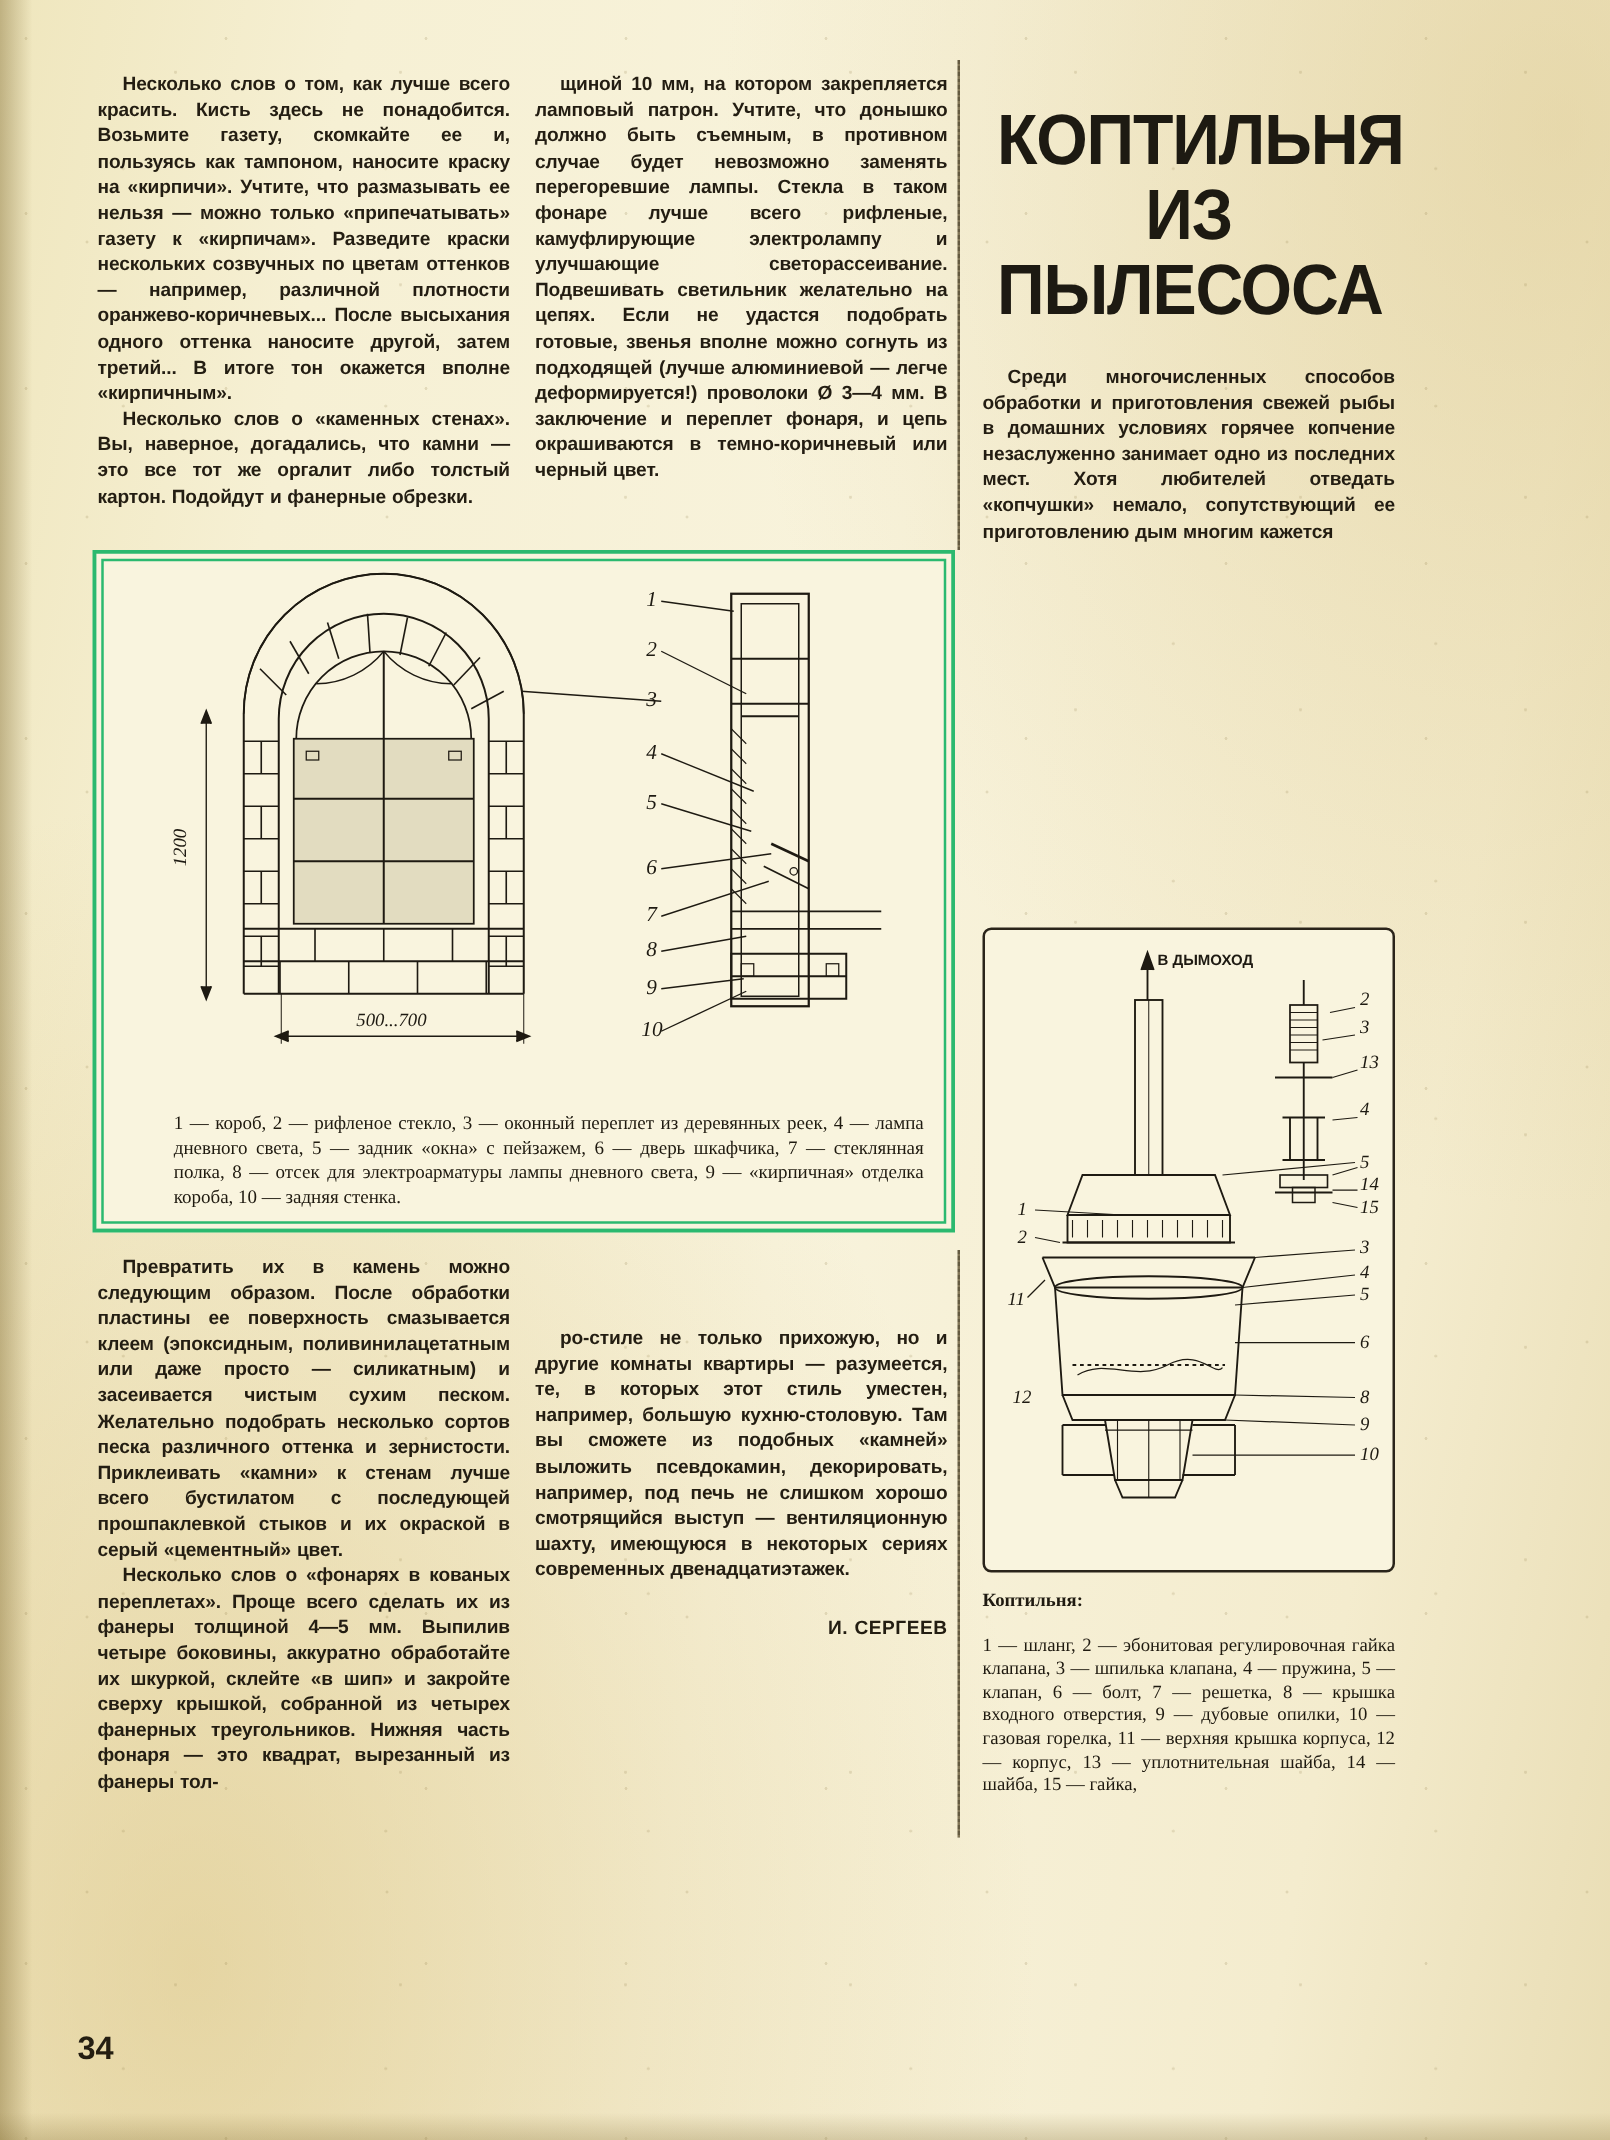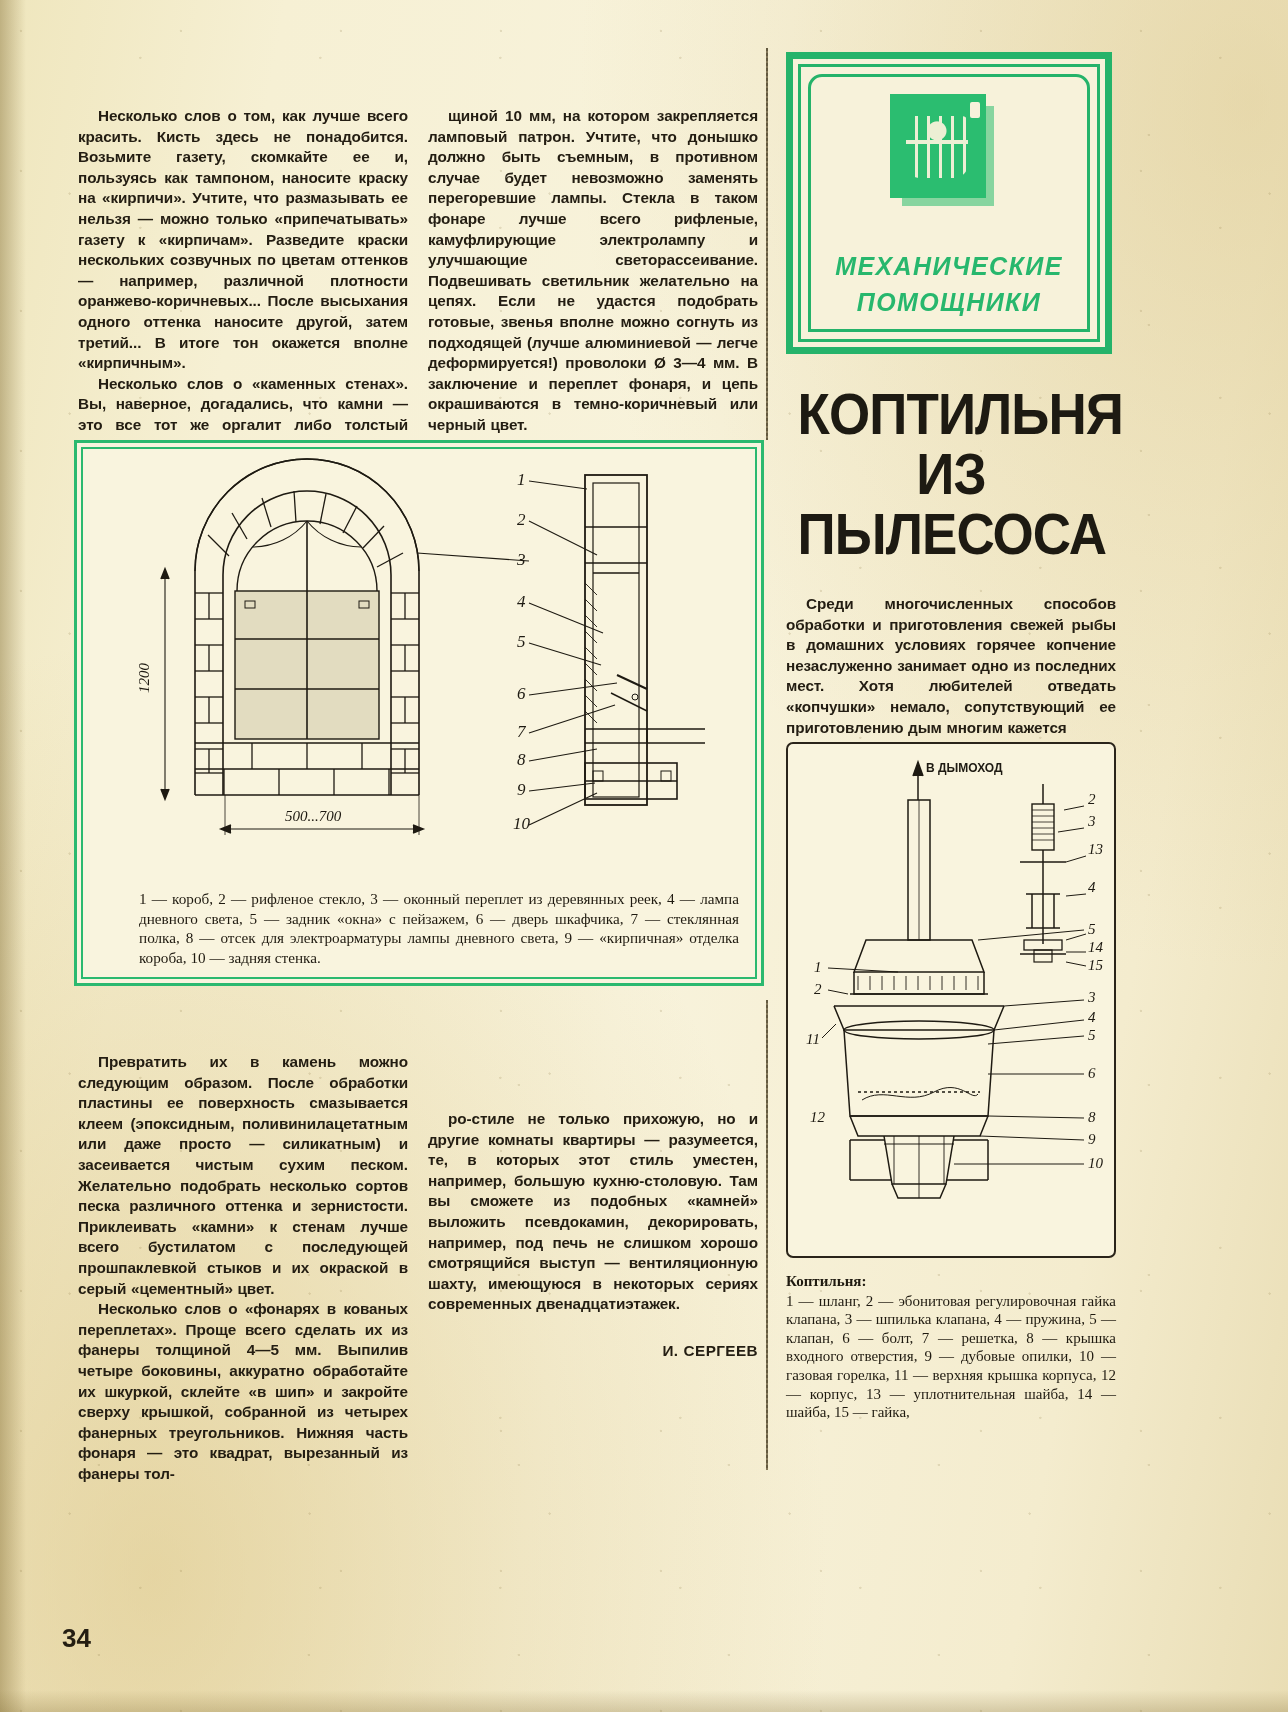--- a/index.html
+++ b/index.html
@@ -34,21 +34,20 @@
   .col{position:absolute;}
   .body-txt{
     font-family:"Liberation Sans", sans-serif;
     font-weight:bold;
     font-size:15.3px;
     line-height:20.6px;
     color:#231d12;
     text-align:justify;
     letter-spacing:-0.1px;
     word-spacing:0.5px;
-    margin-top:48px;
   }
   .body-txt p{margin:0;text-indent:20px;}
 
   .col1{left:78px;top:58px;width:330px;}
   .col2{left:428px;top:58px;width:330px;}
   .col1b{left:78px;top:1004px;width:330px;}
   .col2b{left:428px;top:1061px;width:330px;}
 
   .vrule{
     position:absolute;width:2px;
@@ -124,21 +123,21 @@
   .fig3{
     position:absolute;left:786px;top:742px;width:326px;height:512px;
     background:#f9f4de;border:2px solid #2a241a;border-radius:7px;
   }
   .fig3 svg{position:absolute;left:0;top:0;}
   .fig3-cap{
     position:absolute;left:786px;top:1272px;width:330px;
     font-family:"Liberation Serif", serif;
     font-size:15px;line-height:18.6px;color:#1f1a10;text-align:justify;
   }
-  .fig3-cap .ttl{font-weight:bold;display:block;margin-bottom:1px;}
+  .fig3-cap .ttl{font-weight:bold;display:block;margin-bottom:17px;}
 
   .byline{
     margin-top:26px;text-align:right;font-weight:bold;font-size:15.3px;color:#231d12;letter-spacing:.4px;
   }
   .pageno{
     position:absolute;left:62px;bottom:58px;
     font-weight:bold;font-size:26px;color:#241e12;margin-top:40px;
   }
   
   .speckle{
@@ -168,32 +167,20 @@
     <p>Несколько слов о том, как лучше всего красить. Кисть здесь не понадобится. Возьмите газету, скомкайте ее и, пользуясь как тампоном, наносите краску на «кирпичи». Учтите, что размазывать ее нельзя — можно только «припечатывать» газету к «кирпичам». Разведите краски нескольких созвучных по цветам оттенков — например, различной плотности оранжево-коричневых... После высыхания одного оттенка наносите другой, затем третий... В итоге тон окажется вполне «кирпичным».</p>
     <p>Несколько слов о «каменных стенах». Вы, наверное, догадались, что камни — это все тот же оргалит либо толстый картон. Подойдут и фанерные обрезки.</p>
   </div>
 
   <div class="col col2 body-txt">
     <p>щиной 10 мм, на котором закрепляется ламповый патрон. Учтите, что донышко должно быть съемным, в противном случае будет невозможно заменять перегоревшие лампы. Стекла в таком фонаре лучше всего рифленые, камуфлирующие электролампу и улучшающие светорассеивание. Подвешивать светильник желательно на цепях. Если не удастся подобрать готовые, звенья вполне можно согнуть из подходящей (лучше алюминиевой — легче деформируется!) проволоки Ø 3—4 мм. В заключение и переплет фонаря, и цепь окрашиваются в темно-коричневый или черный цвет.</p>
   </div>
 
   <div class="rail">
 
-    <div class="masthead">
-      <div class="mh-b1"></div>
-      <div class="mh-b2"></div>
-      <div class="mh-b3"></div>
-      <div class="mh-icon">
-        <span class="knob"></span>
-      </div>
-      <div class="mh-title">
-        <div>МЕХАНИЧЕСКИЕ</div>
-        <div>ПОМОЩНИКИ</div>
-      </div>
-    </div>
 
     <div class="headline">
       <div>КОПТИЛЬНЯ</div>
       <div>ИЗ ПЫЛЕСОСА</div>
     </div>
 
     <div class="lede body-txt">
       <p>Среди многочисленных способов обработки и приготовления свежей рыбы в домашних условиях горячее копчение незаслуженно занимает одно из последних мест. Хотя любителей отведать «копчушки» немало, сопутствующий ее приготовлению дым многим кажется</p>
     </div>
   </div>

